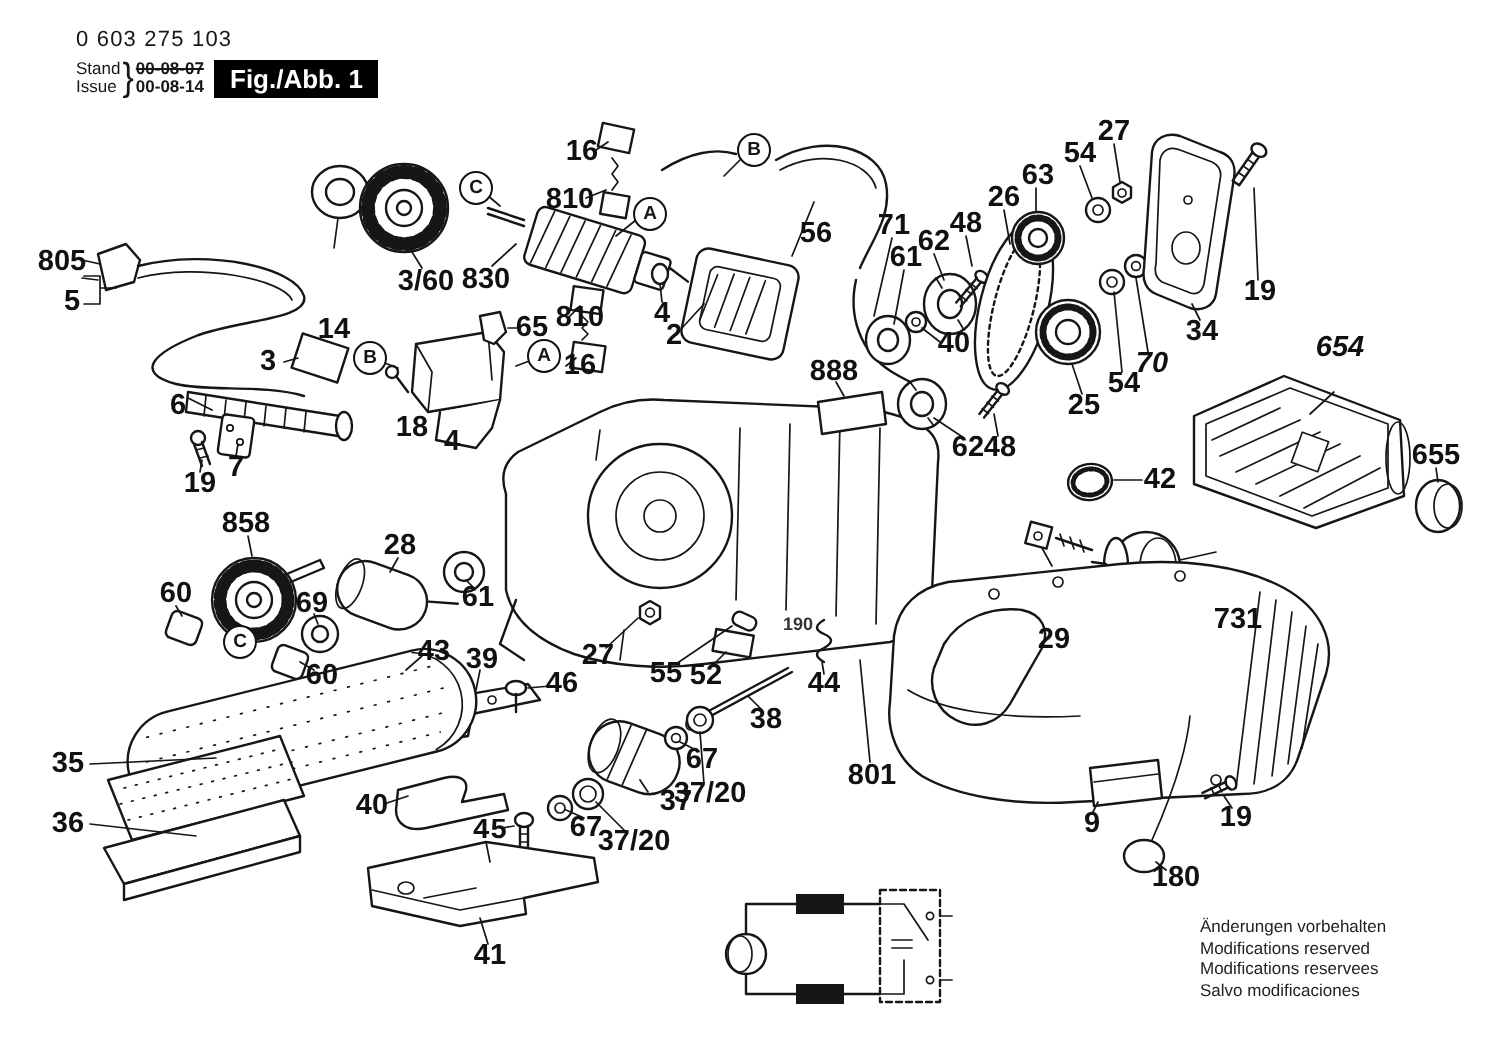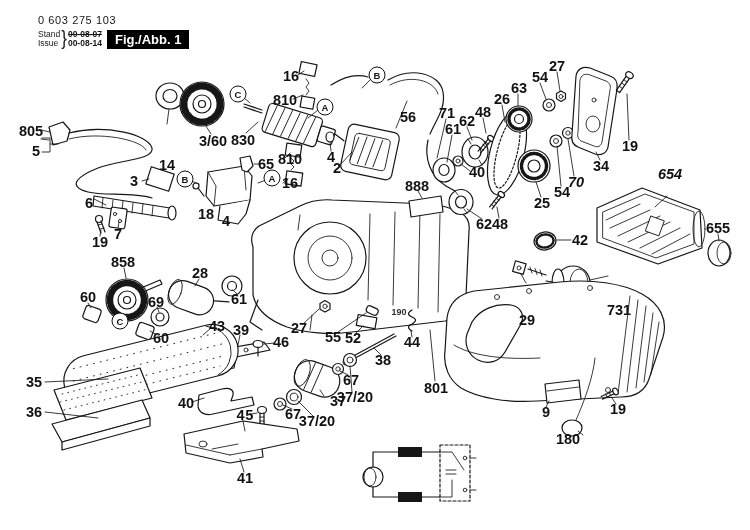--- a/index.html
+++ b/index.html
@@ -38,20 +38,26 @@
       </div>
       <span class="brace">}</span>
       <div class="dates">
         <span class="struck">00-08-07</span>
         <span>00-08-14</span>
       </div>
     </div>
   </div>
   <div class="figbox">Fig./Abb. 1</div>
 
+  <div class="footer">
+    <div>Änderungen vorbehalten</div>
+    <div>Modifications reserved</div>
+    <div>Modifications reservees</div>
+    <div>Salvo modificaciones</div>
+  </div>
 
   <svg width="750" height="530" viewBox="0 0 750 530">
     <g stroke="#161616" fill="none" stroke-width="1.2" stroke-linecap="round" stroke-linejoin="round">
 
       <g>
         <path d="M49,127 L63,122 L70,130 L67,141 L53,145 Z" fill="#fff"></path>
         <path class="t" d="M41,130 L50,132 M41,139 L49,140"></path>
         <path d="M69,133 C105,124 148,134 152,148 C155,160 118,160 98,168 C78,176 66,186 88,192 C104,196 132,192 152,198"></path>
         <path class="t" d="M69,139 C100,131 142,140 146,150"></path>
       </g>
@@ -472,21 +478,21 @@
       <div class="callout" style="left: 245px; top: 416px; font-family: Liberation Mono, monospace;">45</div>
       <div class="callout" style="left: 293px; top: 414px;">67</div>
       <div class="callout" style="left: 317px; top: 421px;">37/20</div>
       <div class="callout" style="left: 338px; top: 401px;">37</div>
       <div class="callout" style="left: 351px; top: 380px;">67</div>
       <div class="callout" style="left: 355px; top: 397px;">37/20</div>
       <div class="callout" style="left: 245px; top: 478px;">41</div>
       <div class="callout" style="left: 436px; top: 388px;">801</div>
       <div class="callout" style="left: 546px; top: 412px;">9</div>
       <div class="callout" style="left: 618px; top: 409px;">19</div>
-      <div class="callout" style="left: 568px; top: 439px;">180</div>
+      <div class="callout" style="left: 588px; top: 439px;">180</div>
       <div class="callout small" style="left: 399px; top: 272px; margin-top: 40px;">190</div>
       <div class="refmark" style="left: 238px; top: 94px;">C</div>
       <div class="refmark" style="left: 325px; top: 107px;">A</div>
       <div class="refmark" style="left: 377px; top: 75px;">B</div>
       <div class="refmark" style="left: 185px; top: 179px;">B</div>
       <div class="refmark" style="left: 272px; top: 178px;">A</div>
       <div class="refmark" style="left: 120px; top: 321px;">C</div>
     </div>
 </div>
 

